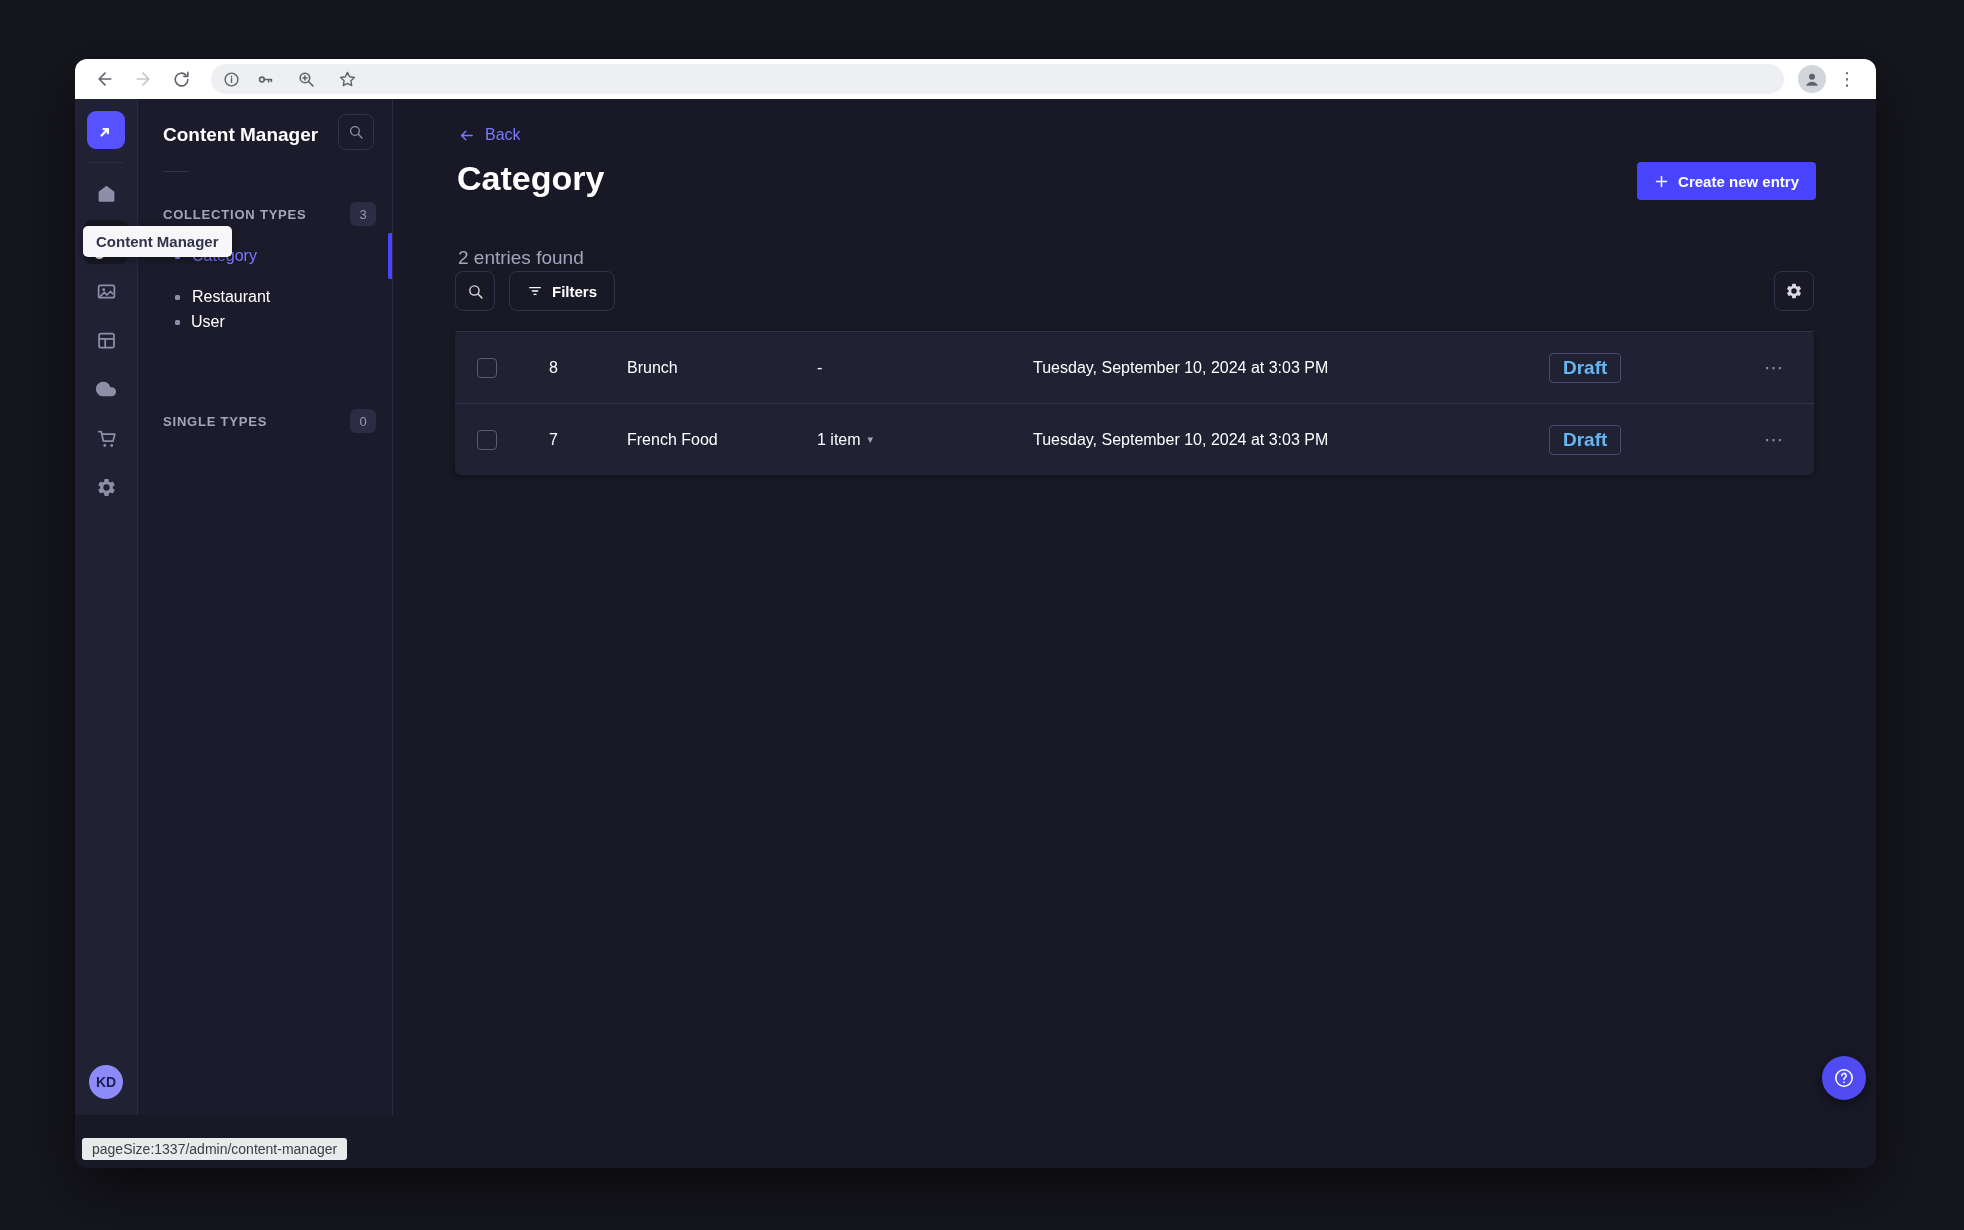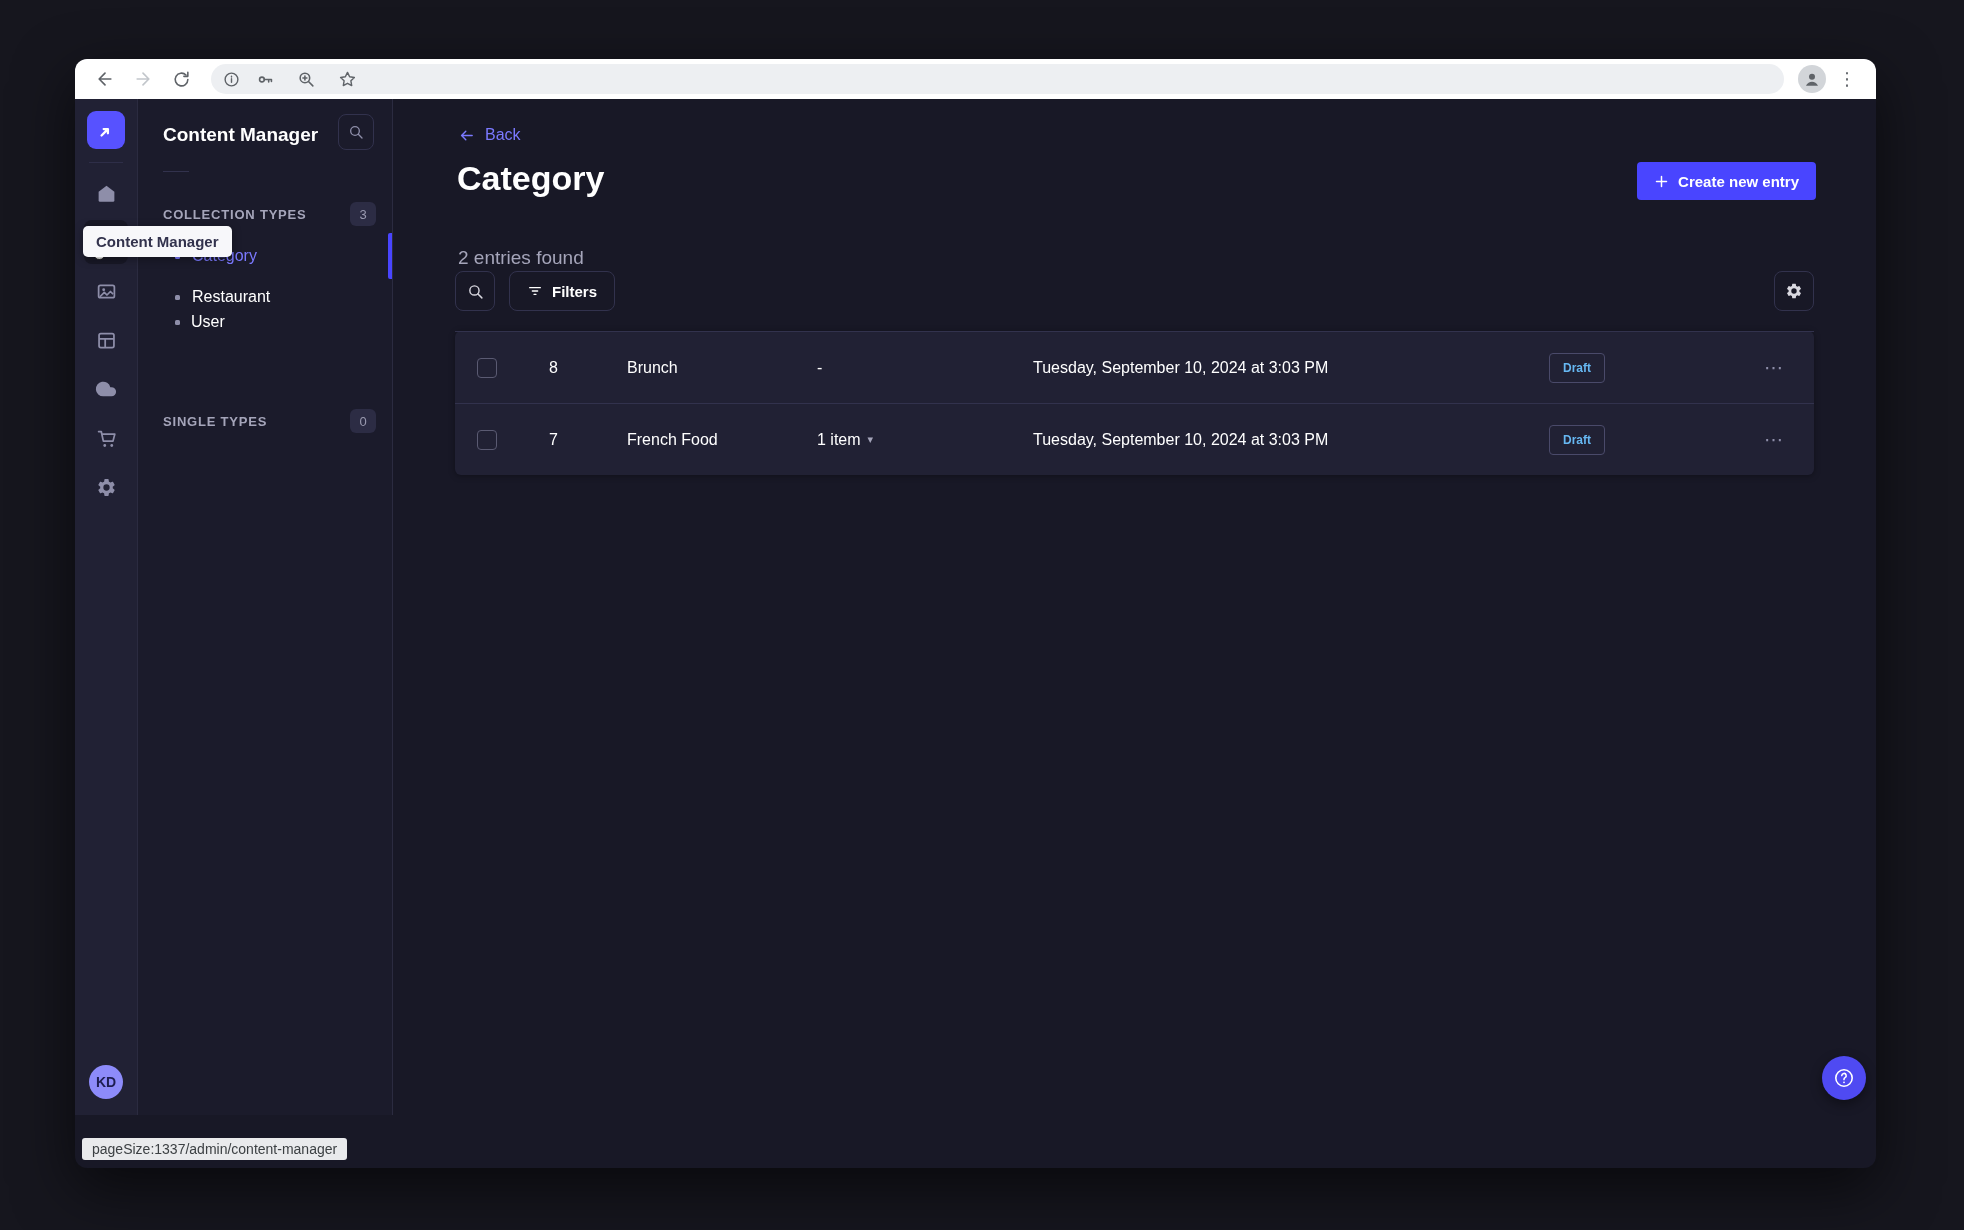--- a/index.html
+++ b/index.html
@@ -64,21 +64,21 @@
 
   .table-card { position:absolute; left:62px; right:62px; top:232px; background:#212134; border-radius:6px; box-shadow:0 1px 6px rgba(0,0,0,.35); }
   .t-row { display:grid; grid-template-columns:64px 96px 190px 216px 516px 215px 1fr; align-items:center; }
   .t-head { height:56px; }
   .t-body-row { height:72px; border-top:1px solid #32324d; }
   .th { font-size:13px; font-weight:bold; color:#a5a5ba; letter-spacing:.5px; padding-left:12px; display:flex; align-items:center; gap:7px; }
   .th.id-col, .td.id-col { padding-left:30px; }
   .td { font-size:16px; color:#fff; padding-left:12px; display:flex; align-items:center; gap:7px; }
   .cb-cell { display:flex; justify-content:center; }
   .checkbox { width:20px; height:20px; border:1px solid #5a5a72; border-radius:4px; background:transparent; }
-  .draft-badge { display:inline-flex; align-items:center; height:30px; padding:0 13px; border:1px solid #4a4a6a; border-radius:4px; color:#66b7f1; font-size:12px; font-weight:bold; }
+  .draft-badge { display:inline-flex; align-items:center; height:30px; padding:0 13px; border:1px solid #4a4a6a; border-radius:4px; color:#66b7f1; font-size:19px; font-weight:bold; }
   .row-actions { color:#8e8ea9; font-size:19px; letter-spacing:1px; padding-left:12px; }
   .caret { color:#a5a5ba; font-size:11px; }
 
   .help-btn { position:absolute; right:10px; bottom:15px; width:44px; height:44px; border-radius:50%; background:#4f4af2; border:none; display:flex; align-items:center; justify-content:center; box-shadow:0 4px 12px rgba(0,0,0,.4); }
 
   .statusbar { position:absolute; left:7px; bottom:8px; background:#e9eaec; color:#3c4043; font-size:14px; padding:3px 10px; border-radius:3px; z-index:60; }
 
   svg { display:block; }
 </style>
 </head>

